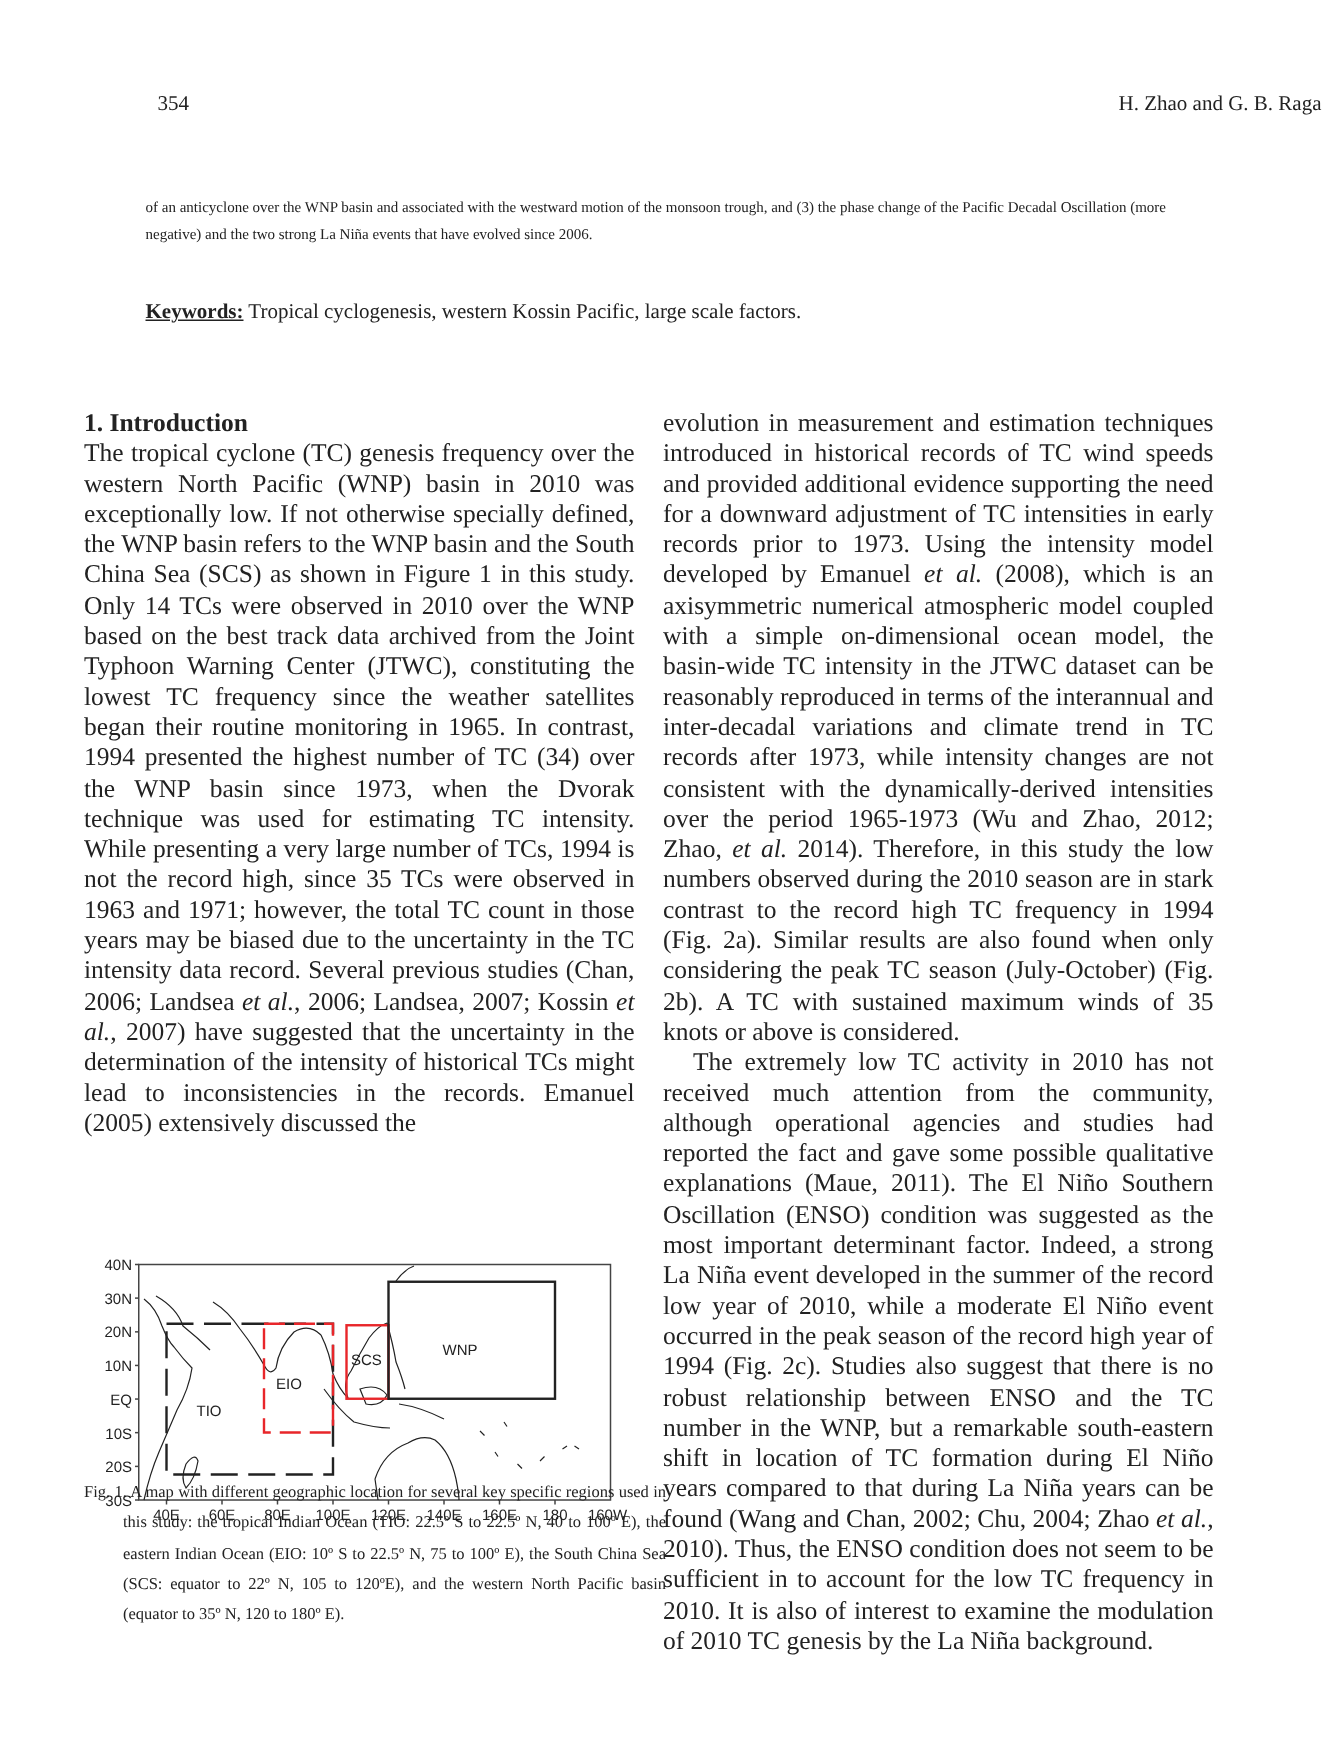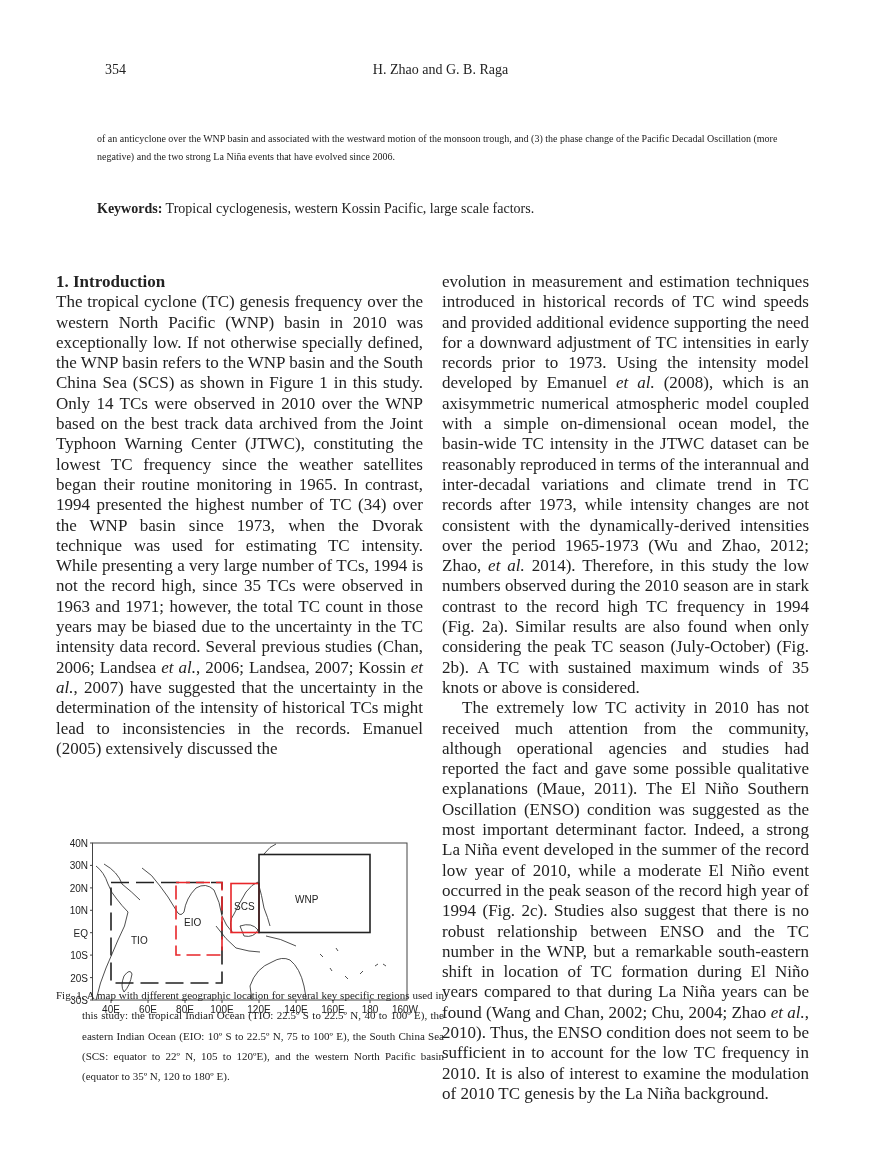--- a/index.html
+++ b/index.html
@@ -2,29 +2,29 @@
 <html><head>
 <meta charset="utf-8">
 <style>
   html, body { margin: 0; padding: 0; background: #ffffff; }
   body {
     width: 881px; height: 1168px; position: relative; overflow: hidden;
     font-family: "Liberation Serif", "DejaVu Serif", serif; color: #222;
   }
   .running-head { position: absolute; top: 62px; left: 0; width: 881px; font-size: 14px; }
   .page-num { position: absolute; left: 57px; top: 0; margin-left: 48px; }
-  .authors { position: absolute; left: 0; width: 881px; text-align: center; top: 0; }
+  .authors { position: absolute; left: 0; width: 881px; text-align: right; top: 0; }
   .abstract-tail {
     position: absolute; left: 97px; top: 130px; width: 700px;
     font-size: 10px; line-height: 18px; text-align: left;
   }
   .keywords {
     position: absolute; left: 97px; top: 200px; width: 700px; font-size: 14px; line-height: 18px;
   }
-  .keywords b { font-weight: bold; }
+  .keywords b { font-weight: bold; text-decoration: underline; }
   .col {
     position: absolute; top: 272px; width: 367px; font-size: 17px; line-height: 20.3px;
     text-align: justify; hyphens: none;
   }
   .col-left { left: 56px; }
   .col-right { left: 442px; }
   .col p { margin: 0; }
   .section-title { font-weight: bold; margin: 0; }
   .indent { text-indent: 20px; }
   .figure {

